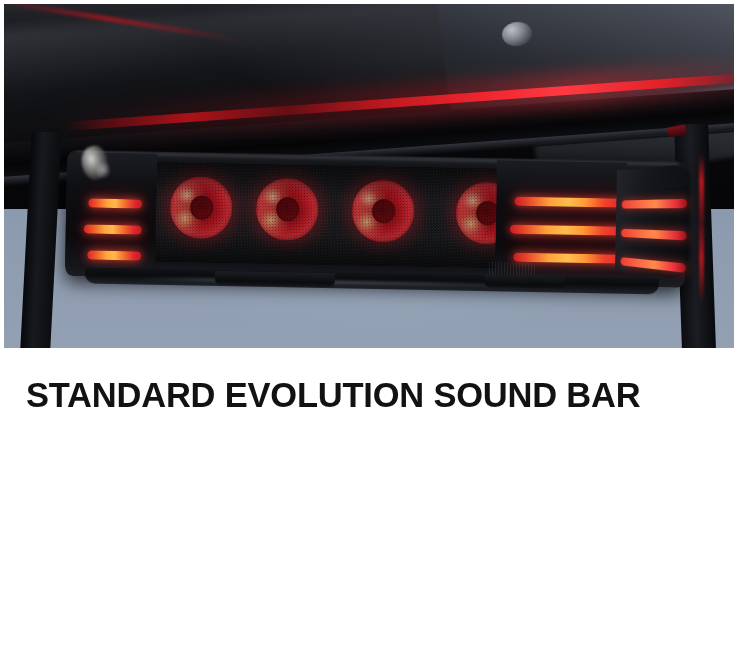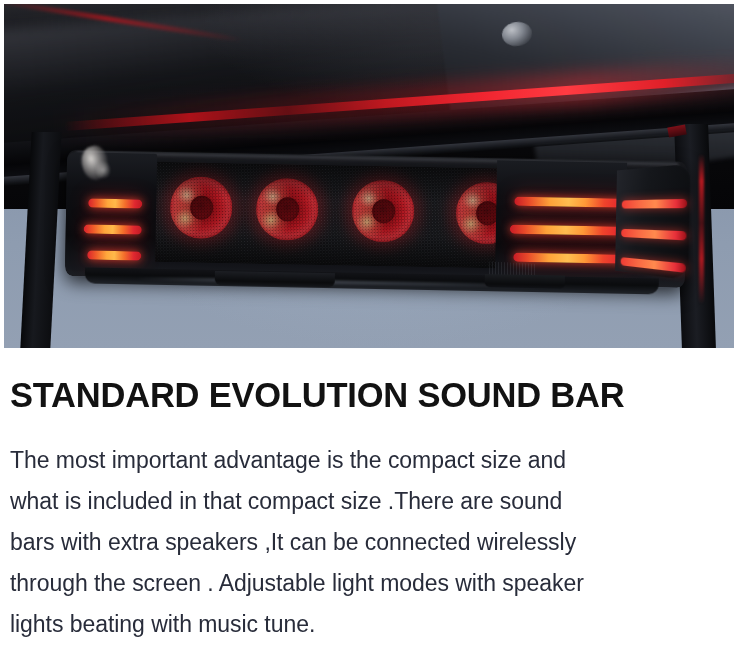--- a/index.html
+++ b/index.html
@@ -395,21 +395,21 @@
     border-radius: 50%;
     background: radial-gradient(circle, rgba(200,198,196,.6) 0%, rgba(120,118,118,0) 75%);
     filter: blur(1px);
   }
 
   
   .content {
     position: absolute;
     left: 0; top: 348px;
     width: 604px;
-    padding: 26px 10px 0 10px;
+    padding: 26px 10px 0 26px;
   }
   .product-title {
     margin: 0;
     font-family: "Liberation Sans Narrow", "Liberation Sans", "DejaVu Sans", sans-serif;
     font-size: 35px;
     line-height: 42px;
     font-weight: 700;
     letter-spacing: -0.2px;
     color: #121212;
     white-space: nowrap;
@@ -514,16 +514,15 @@
         <div class="sb-bracket2"></div>
       </div>
 
       <div class="wisp"></div>
       <div class="wisp2"></div>
     </div>
   </div>
 
   <div class="content">
     <h1 class="product-title">STANDARD EVOLUTION SOUND BAR</h1>
-    <p class="product-desc">The most important advantage is the compact size and what is included in that compact size .There are sound bars with extra speakers ,It can be connected wirelessly through the screen . Adjustable light modes with speaker lights beating with music tune.</p>
   </div>
 
 </div>
 
 </body></html>

